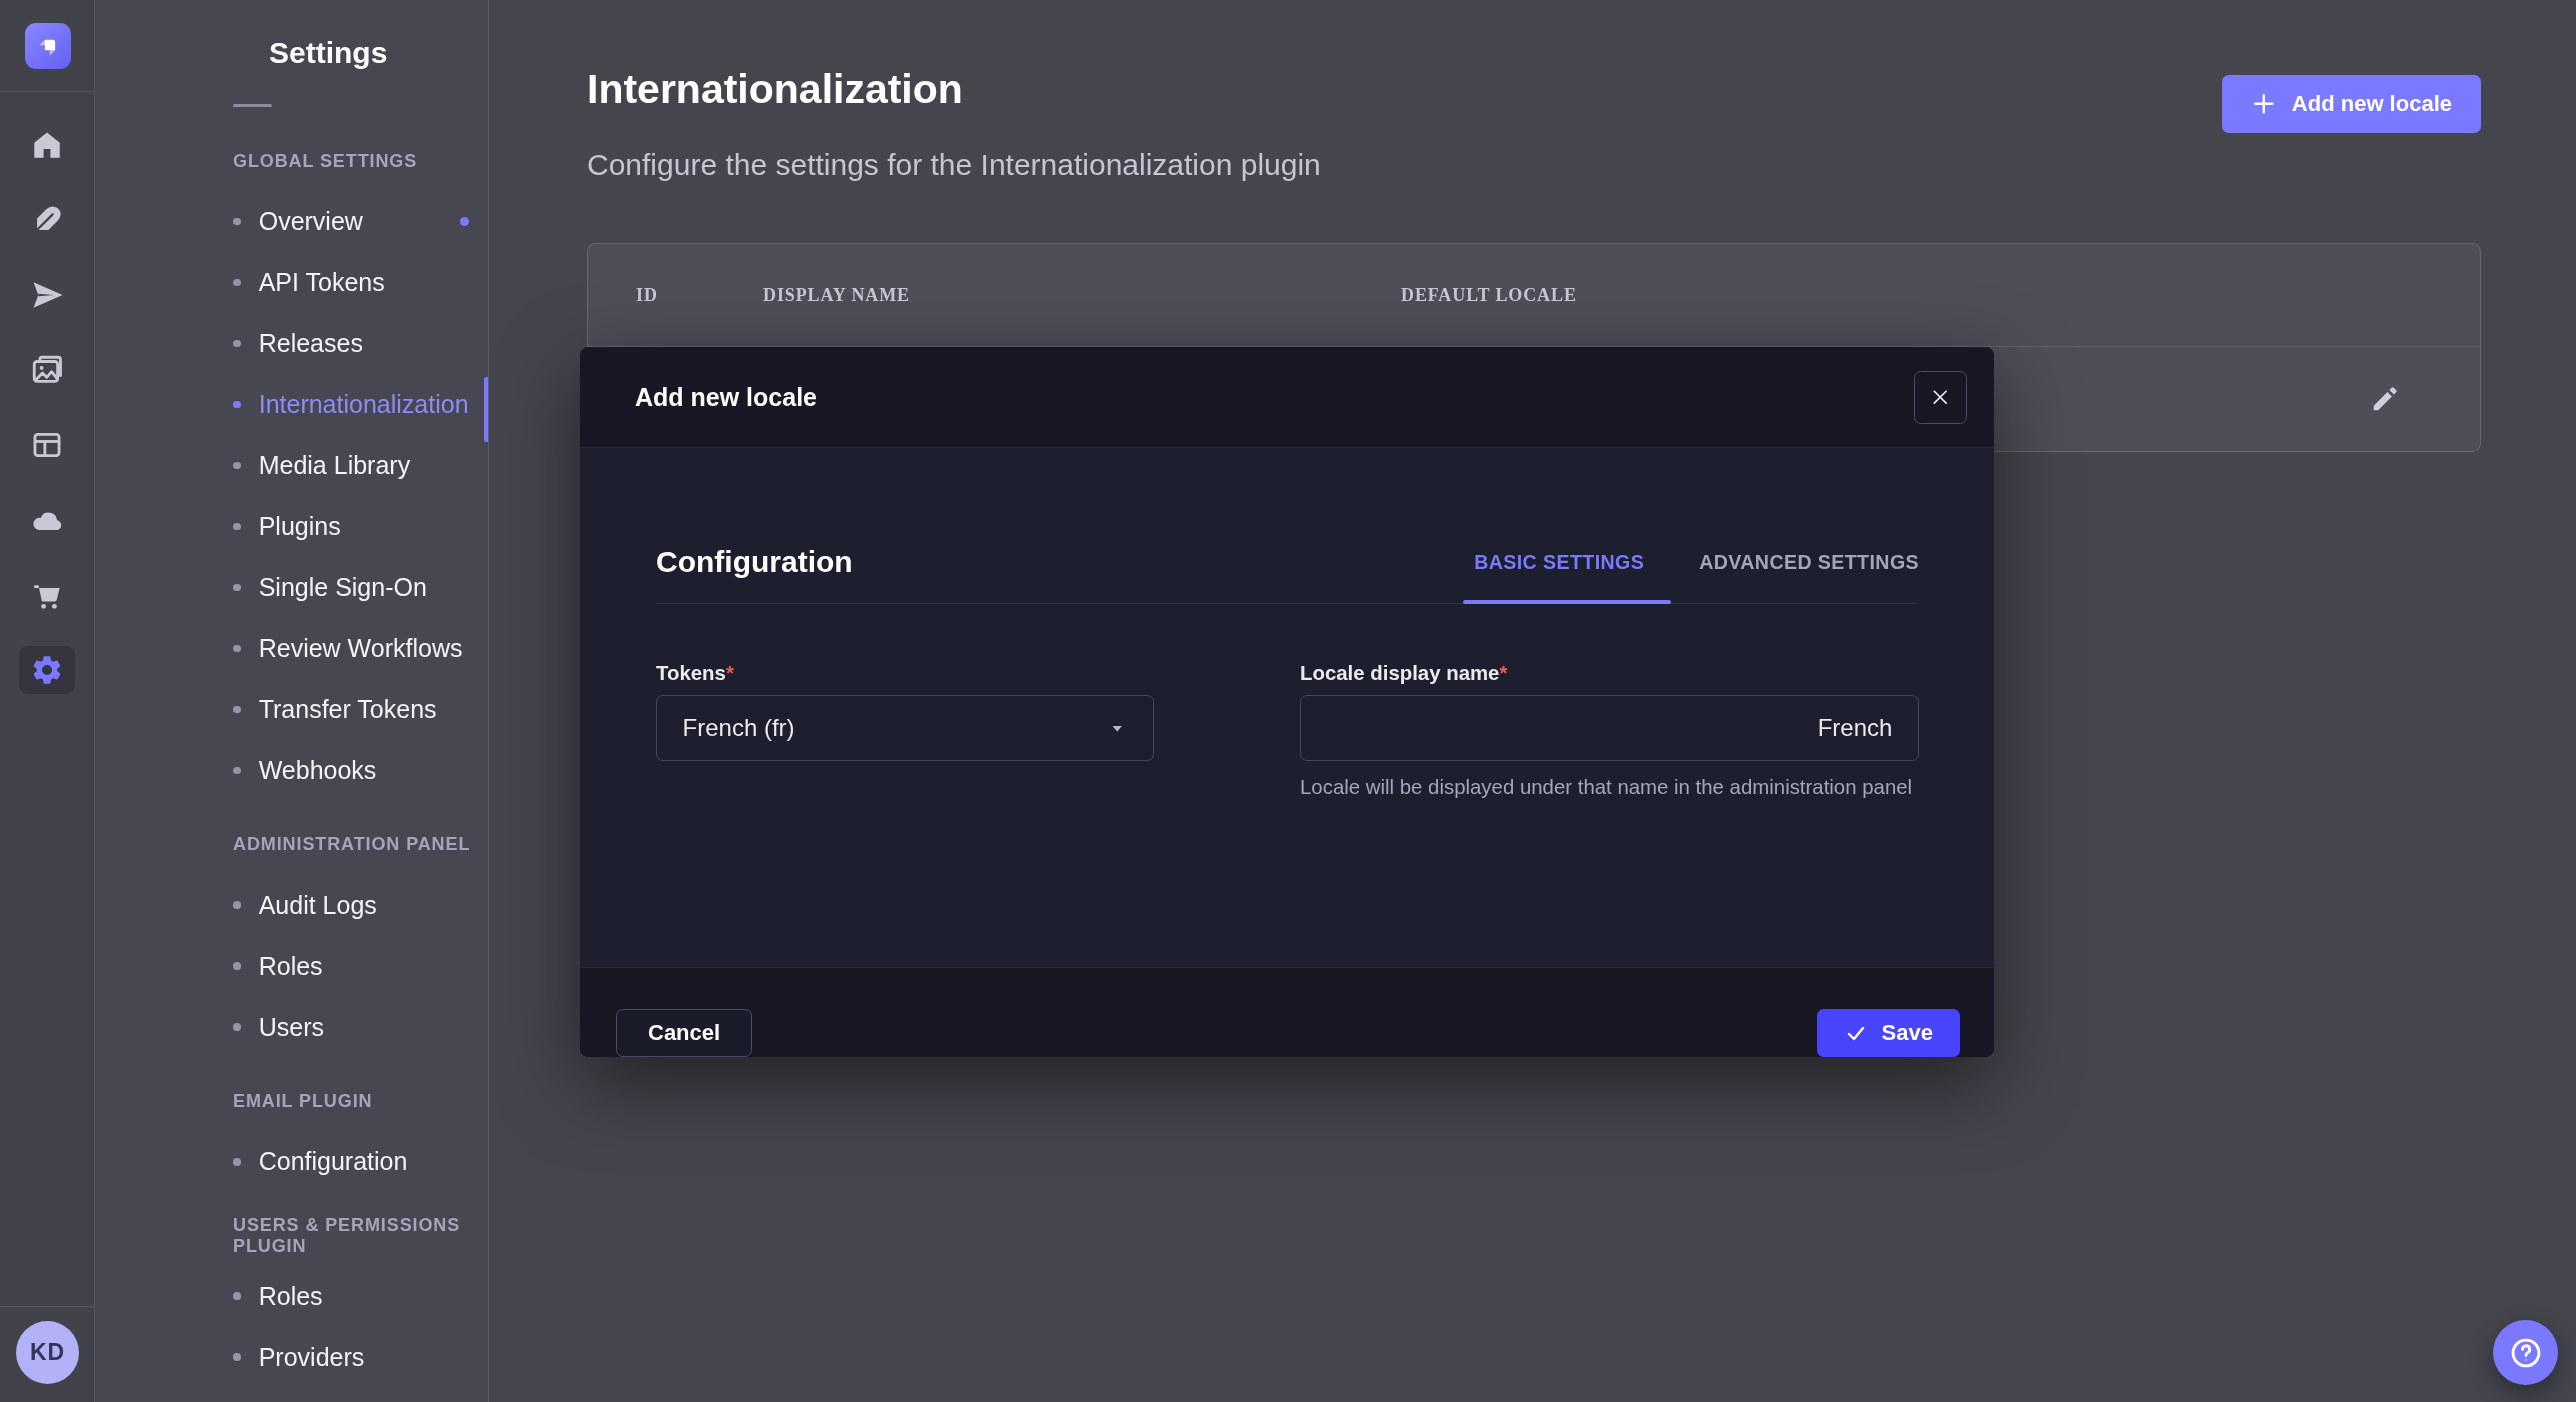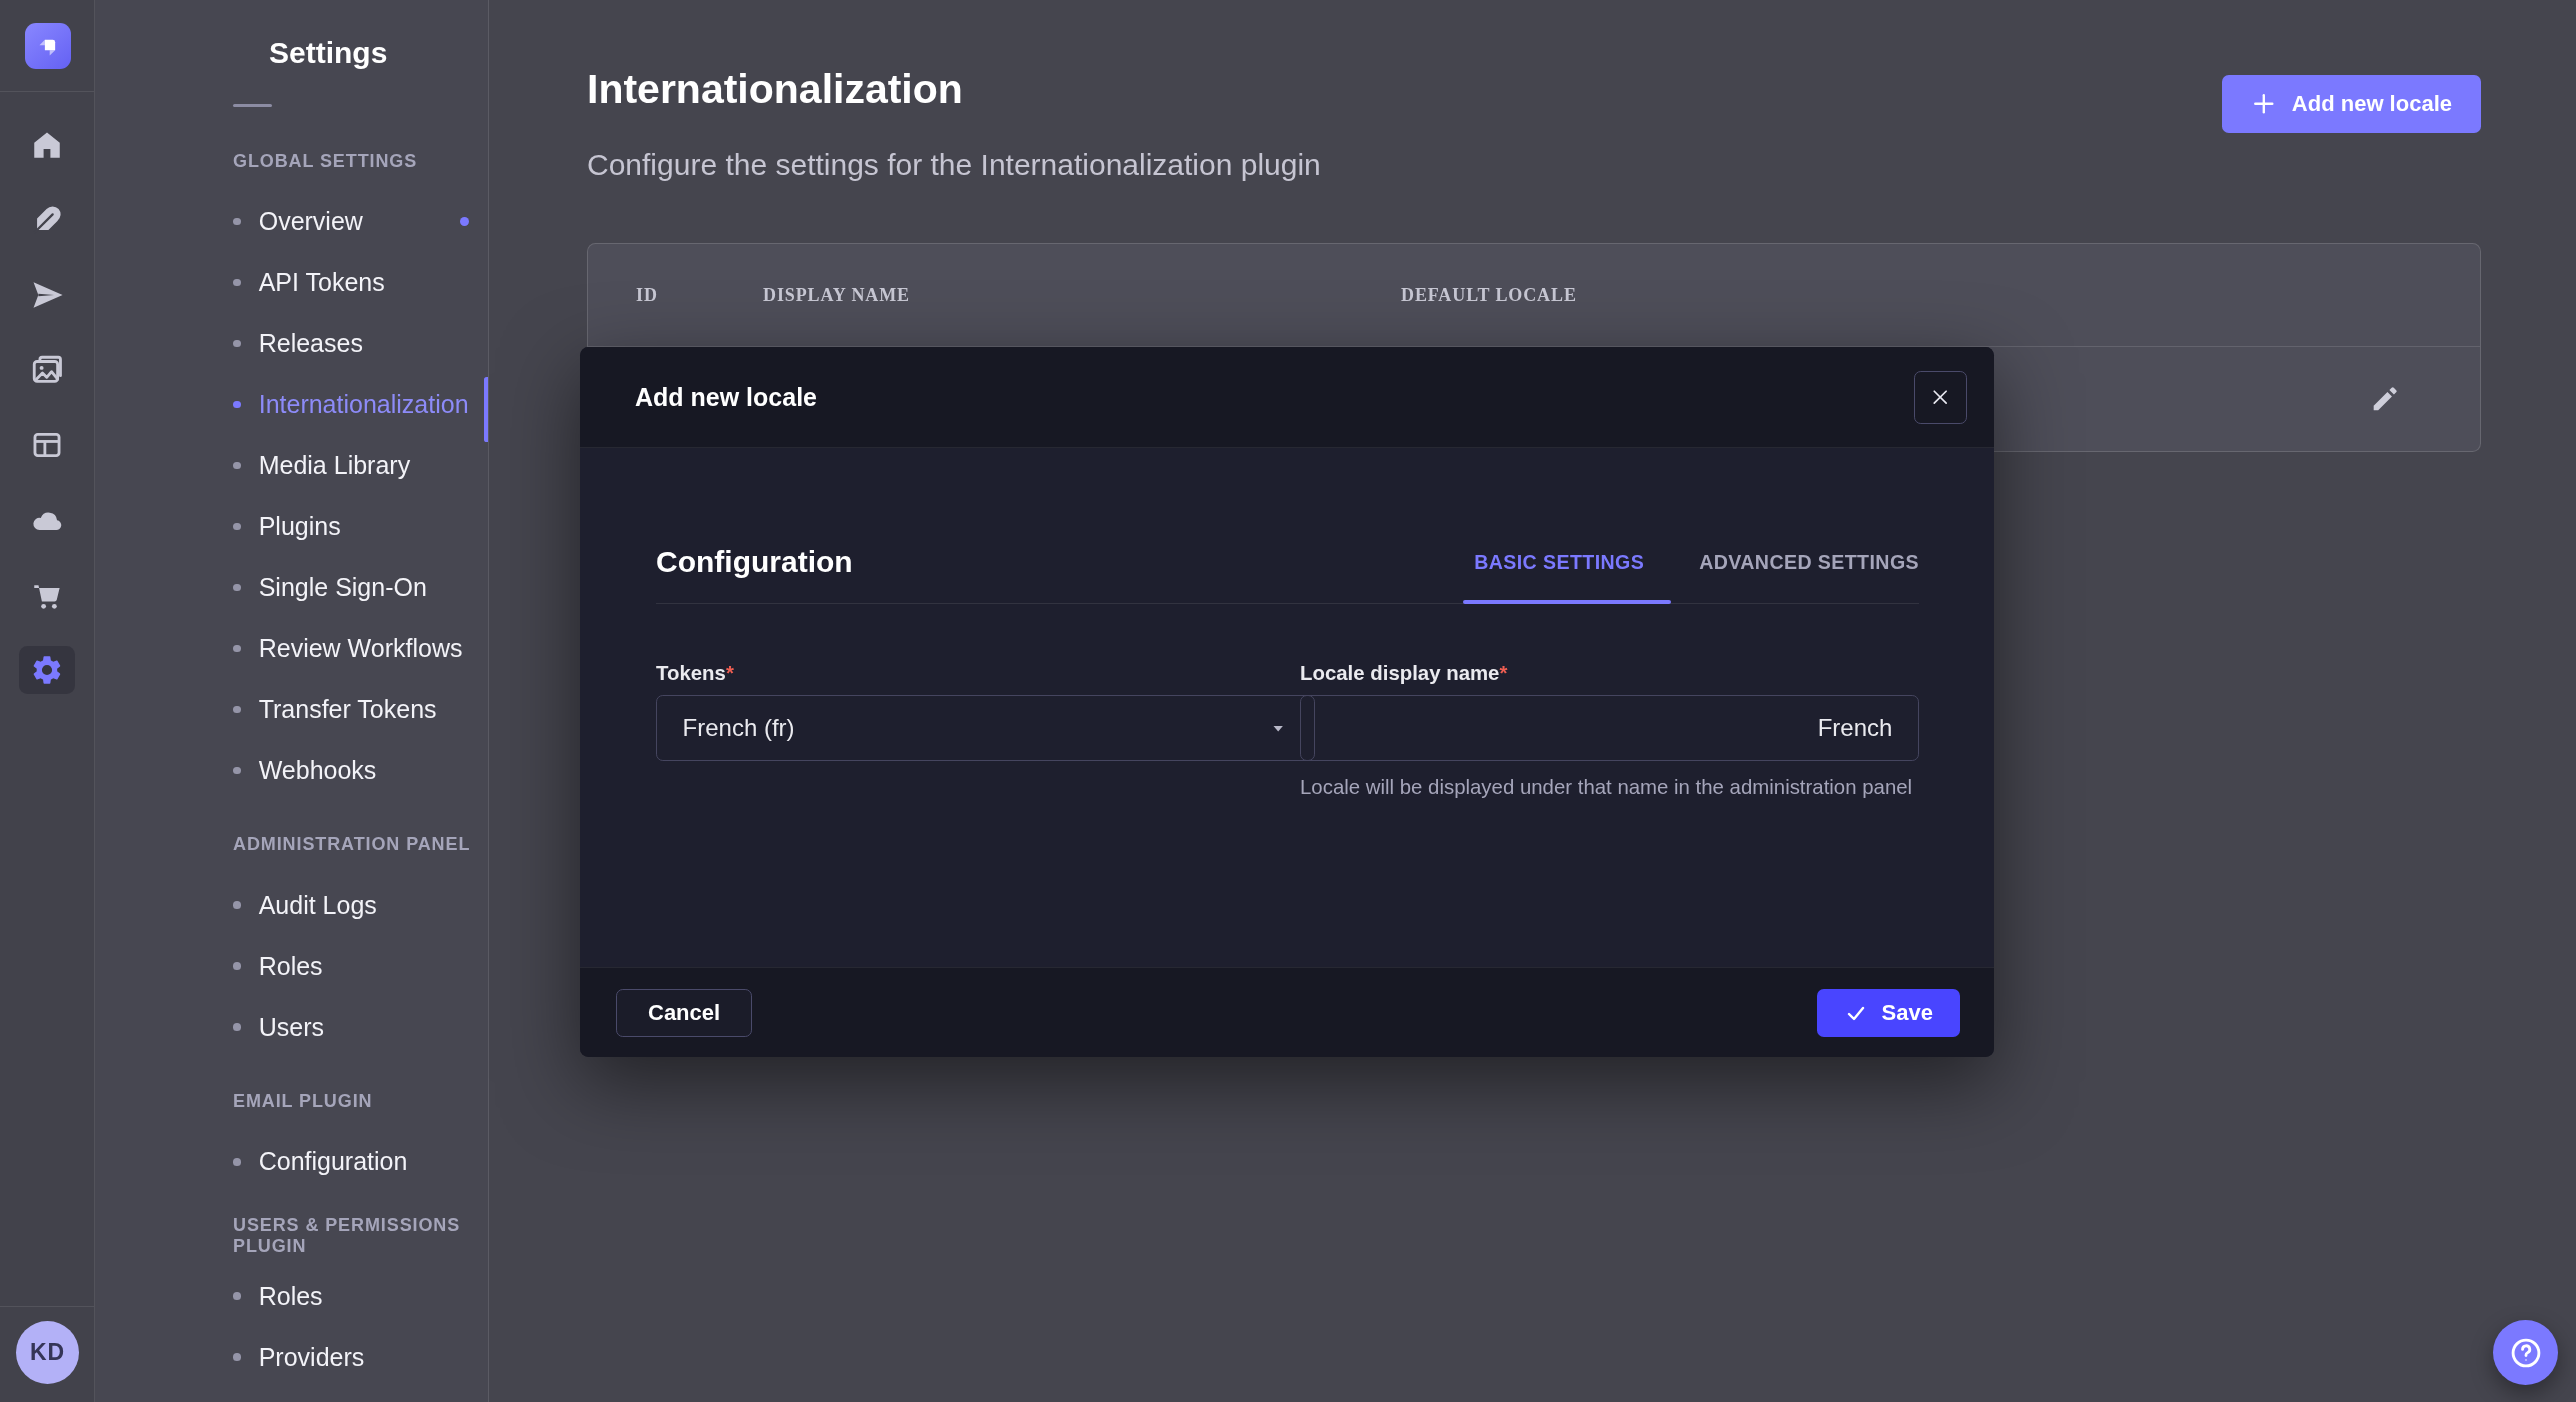--- a/index.html
+++ b/index.html
@@ -84,34 +84,34 @@
   .tab { font-size:19.6px; font-weight:700; letter-spacing:0.4px; color:#A5A5BA;
          background:none; border:none; font-family:inherit; cursor:pointer; }
   .tab.active { color:#7B79FF; }
   .tabs-divider { position:absolute; top:256px; left:76px; width:1263px; height:0.9px; background:rgba(255,255,255,.09); }
   .tab-underline { position:absolute; top:253px; left:883px; width:208px; height:4.3px;
                    background:#7B79FF; border-radius:2.6px; }
 
   .field-label { position:absolute; top:315px; font-size:20.4px; font-weight:600; color:#EAEAEF; }
   .label-locales { left:76px; } .label-display { left:720px; }
   .req { color:#EE5E52; }
-  .select-box { position:absolute; left:76px; top:348px; width:659px; height:66px;
+  .select-box { position:absolute; left:76px; top:348px; width:498px; height:66px;
                 border:0.9px solid #45455F; border-radius:6.8px; display:flex; align-items:center;
                 justify-content:space-between; padding:0 25.6px; cursor:pointer; background:transparent; }
   .select-value { font-size:24px; color:#EAEAEF; }
   .select-box svg { width:20.4px; height:20.4px; color:#B8B8C8; }
   .text-input { position:absolute; left:720px; top:348px; width:619px; height:66px;
                 border:0.9px solid #45455F; border-radius:6.8px; background:transparent;
                 padding:0 25.6px; font-size:24px; color:#EAEAEF; font-family:inherit; outline:none;text-align:right; }
   .field-hint { position:absolute; left:720px; top:426px; width:626px; font-size:20.4px;
                 line-height:29px; color:#A5A5BA; }
 
   .modal-footer { position:absolute; bottom:0; left:0; right:0; height:90px; background:#171823;
                   border-top:0.9px solid rgba(255,255,255,.07);
-                  display:flex; align-items:center; justify-content:space-between; padding:0 34px 0 36px; }
+                  display:flex; align-items:flex-end; justify-content:space-between; padding:0 34px 0 36px; }
   .cancel-btn { height:48px; padding:0 31px; border-radius:6.8px; border:0.9px solid #4A4A6A;
                 background:#1B1C29; color:#FFFFFF; font-size:22px; font-weight:600;
                 font-family:inherit; cursor:pointer; }
   .save-btn { height:48px; padding:0 27px; border-radius:6.8px; border:none; background:#4945FF;
               color:#FFFFFF; font-size:22px; font-weight:600; font-family:inherit;
               display:flex; align-items:center; gap:13.6px; cursor:pointer; }
   .save-btn svg { width:24px; height:24px; }
 
   
   .fab-help { position:absolute; left:2493px; top:1320px; width:65px; height:65px; border-radius:50%;

